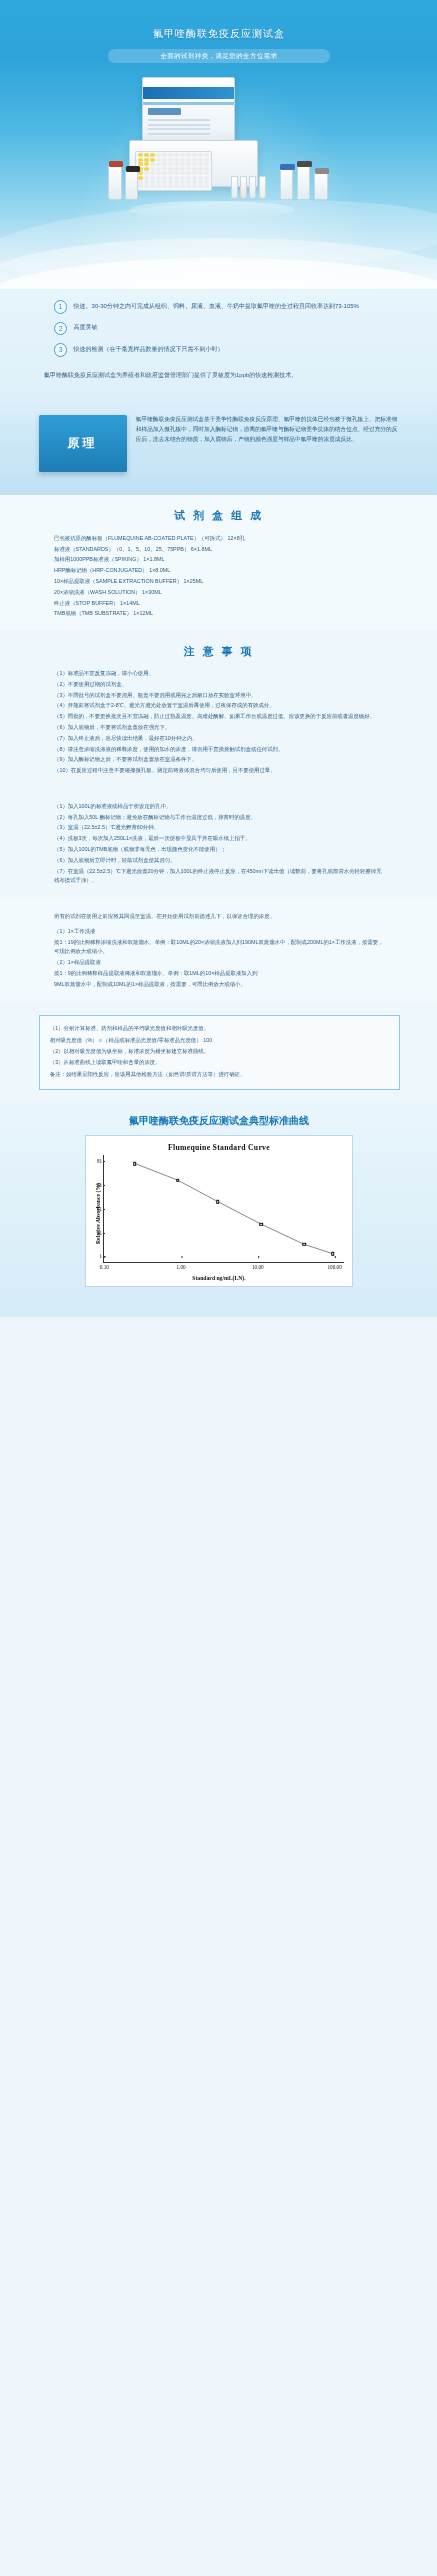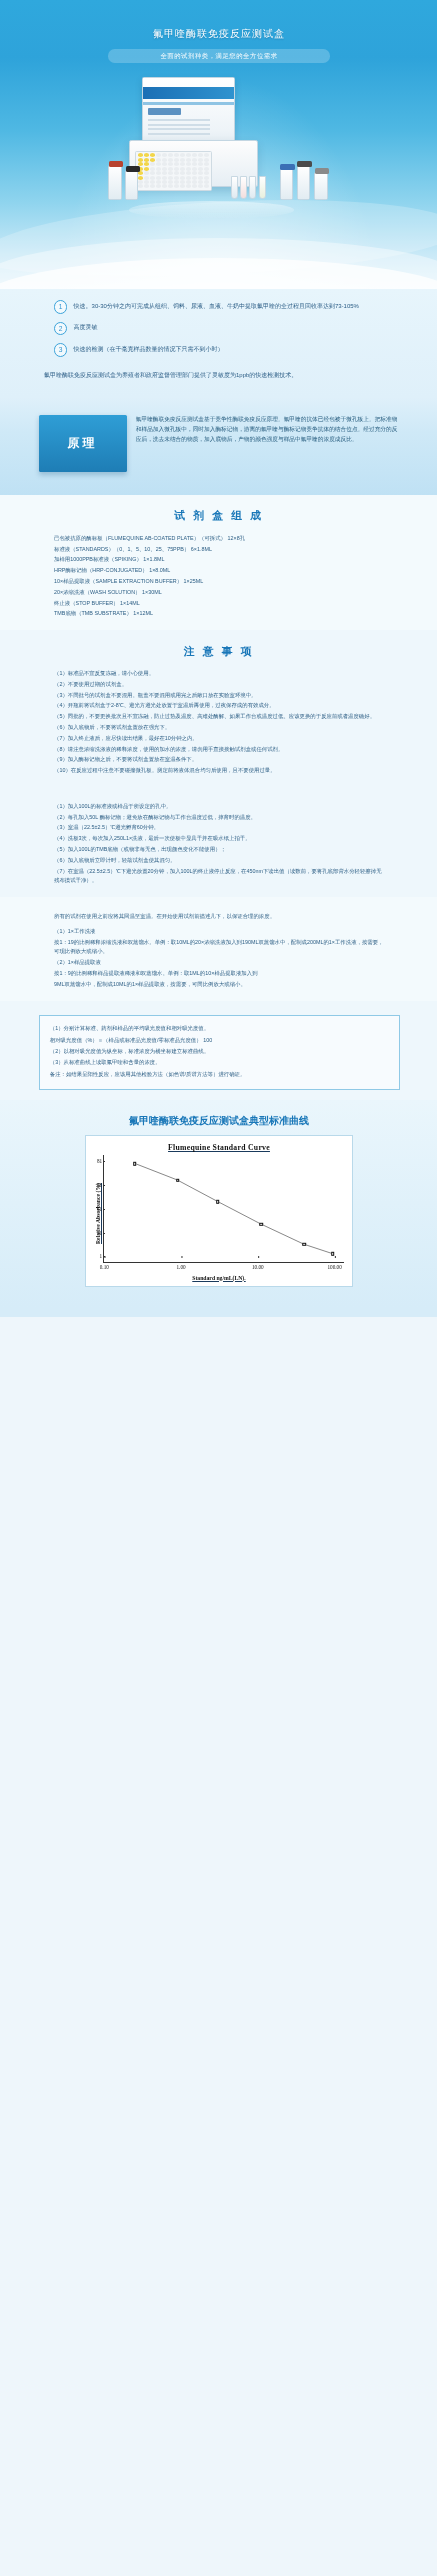--- a/index.html
+++ b/index.html
@@ -190,21 +190,20 @@
     padding: 13.4px 0 20.6px;
   }
   .chart-title {
     text-align: center; color: #1977b8; font-size: 10px; font-weight: bold;
     margin-bottom: 7.2px;
   }
   .chart-card {
     width: 268px; margin: 0 auto;
     background: #ffffff; border: 0.5px solid #b9d9ea;
     padding: 7.2px 8.2px 5.2px;
-    text-decoration: underline;
   }
   .chart-card .ct {
     text-align: center; font-family: "Liberation Serif", serif;
     font-size: 7.7px; font-weight: bold; color: #111; margin-bottom: 3.1px;
     letter-spacing: 0.3px;
   }
   .plot-wrap { display: flex; }
   .y-axis-label {
     writing-mode: vertical-rl; transform: rotate(180deg);
     font-family: "Liberation Serif", serif; font-size: 5.7px; font-weight: bold;

